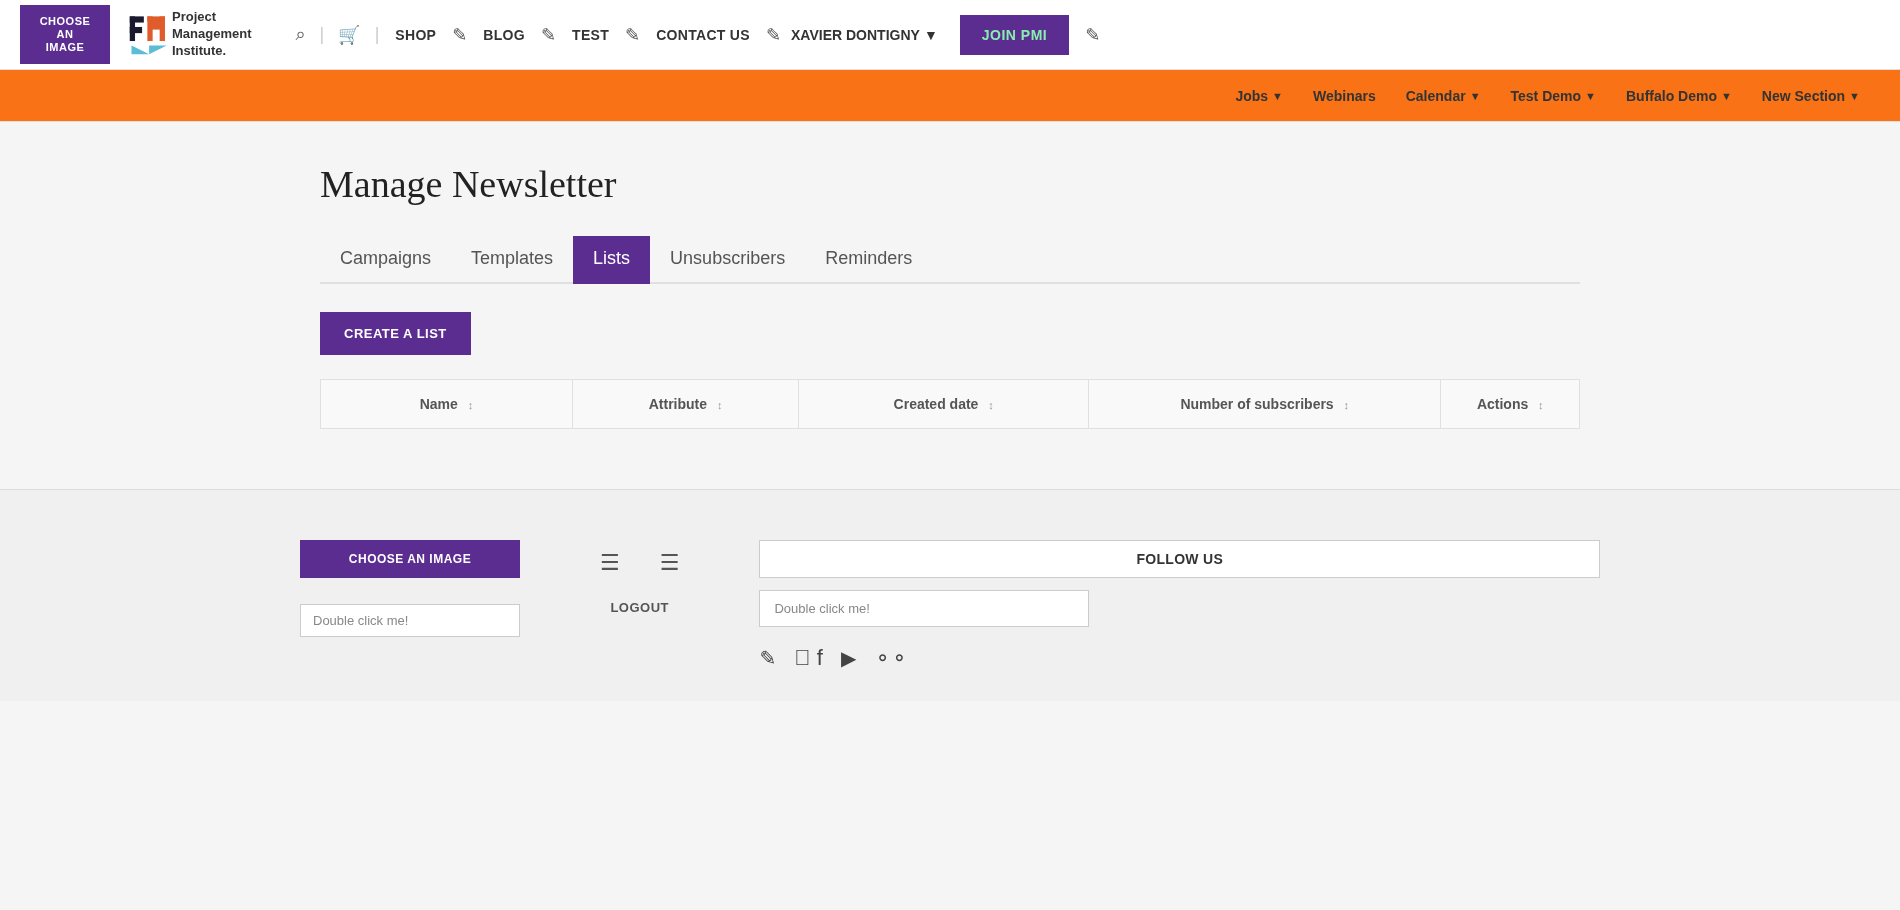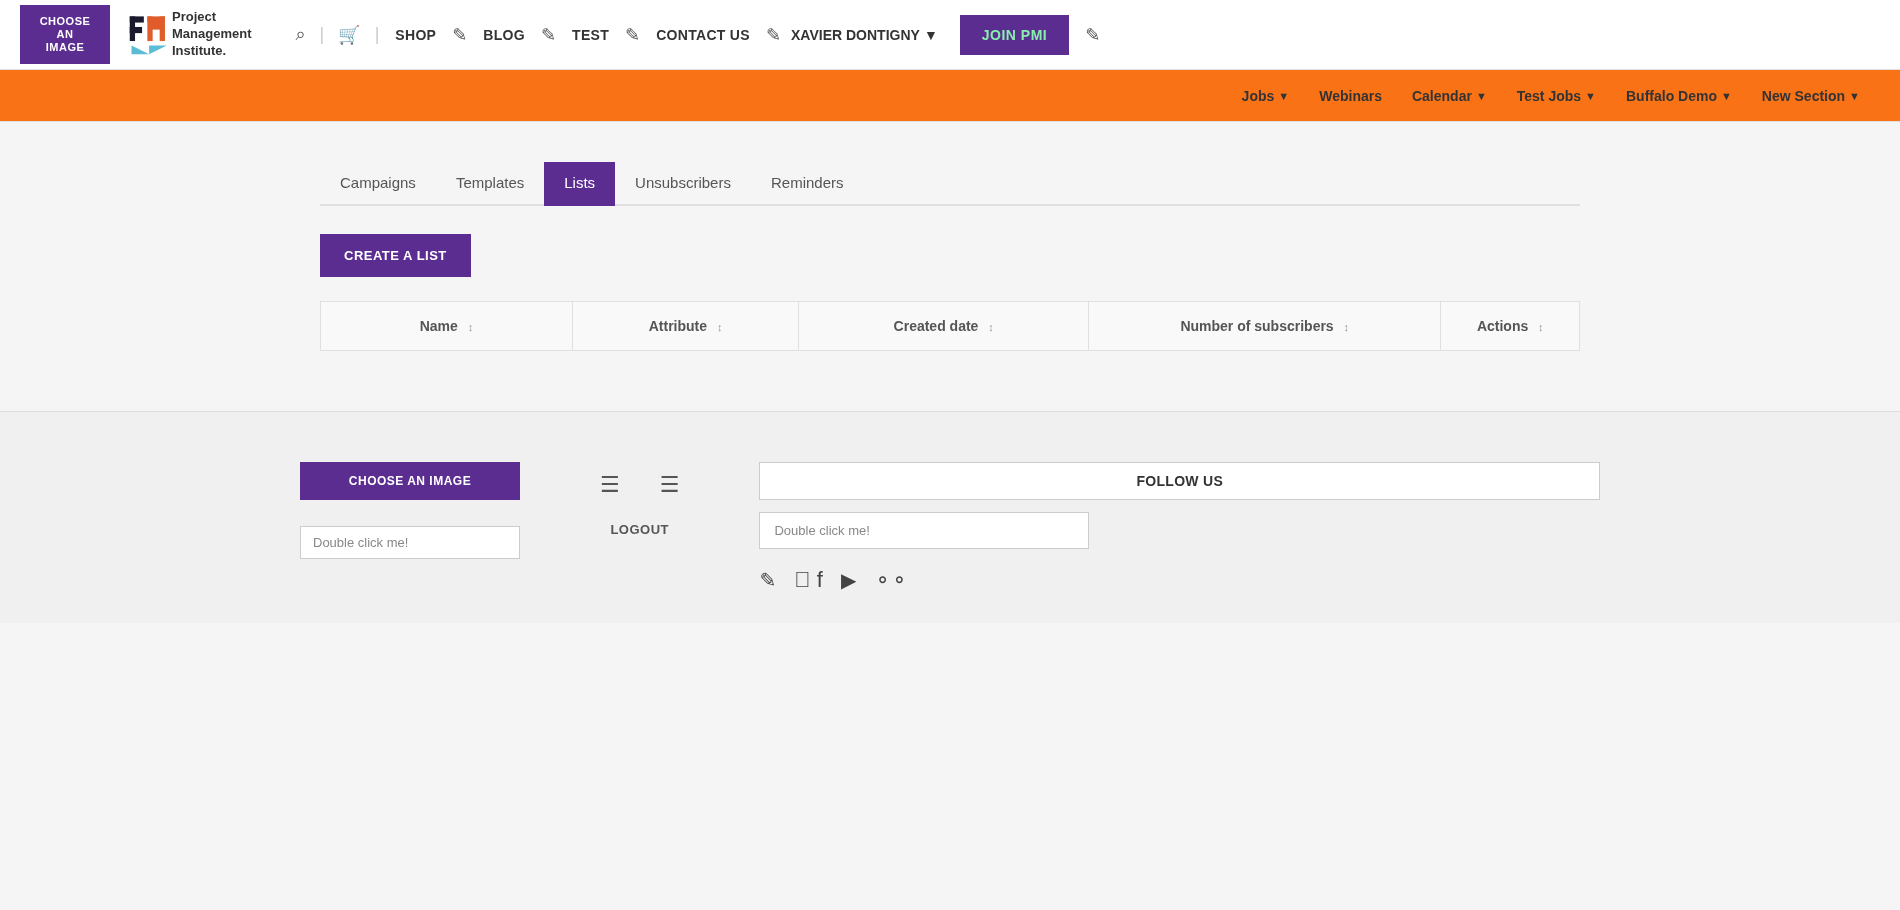--- a/index.html
+++ b/index.html
@@ -126,21 +126,21 @@
 
     
     .tabs {
       display: flex;
       border-bottom: 2px solid #e0e0e0;
       margin-bottom: 28px;
     }
     .tab {
       padding: 12px 20px;
       cursor: pointer;
-      font-size: 15px;
+      font-size: 18px;
       color: #555;
       border-bottom: 3px solid transparent;
       margin-bottom: -2px;
       font-weight: 500;
     }
     .tab.active {
       background: #5c2d91;
       color: #fff;
       border-bottom: 3px solid #5c2d91;
     }
@@ -357,34 +357,35 @@
     <span class="arrow">▼</span>
   </div>
   <div class="sec-nav-item">
     <span>Webinars</span>
   </div>
   <div class="sec-nav-item">
     <span>Calendar</span>
     <span class="arrow">▼</span>
   </div>
   <div class="sec-nav-item">
-    <span>Test Jobs</span>
+    <span>Test Demo</span>
     <span class="arrow">▼</span>
   </div>
   <div class="sec-nav-item">
     <span>Buffalo Demo</span>
     <span class="arrow">▼</span>
   </div>
   <div class="sec-nav-item">
     <span>New Section</span>
     <span class="arrow">▼</span>
   </div>
 </div>
 
 <div class="main-content">
+  <h1 class="page-title">Manage Newsletter</h1>
 
   
   <div class="tabs">
     <div class="tab">Campaigns</div>
     <div class="tab">Templates</div>
     <div class="tab active">Lists</div>
     <div class="tab">Unsubscribers</div>
     <div class="tab">Reminders</div>
   </div>
 

